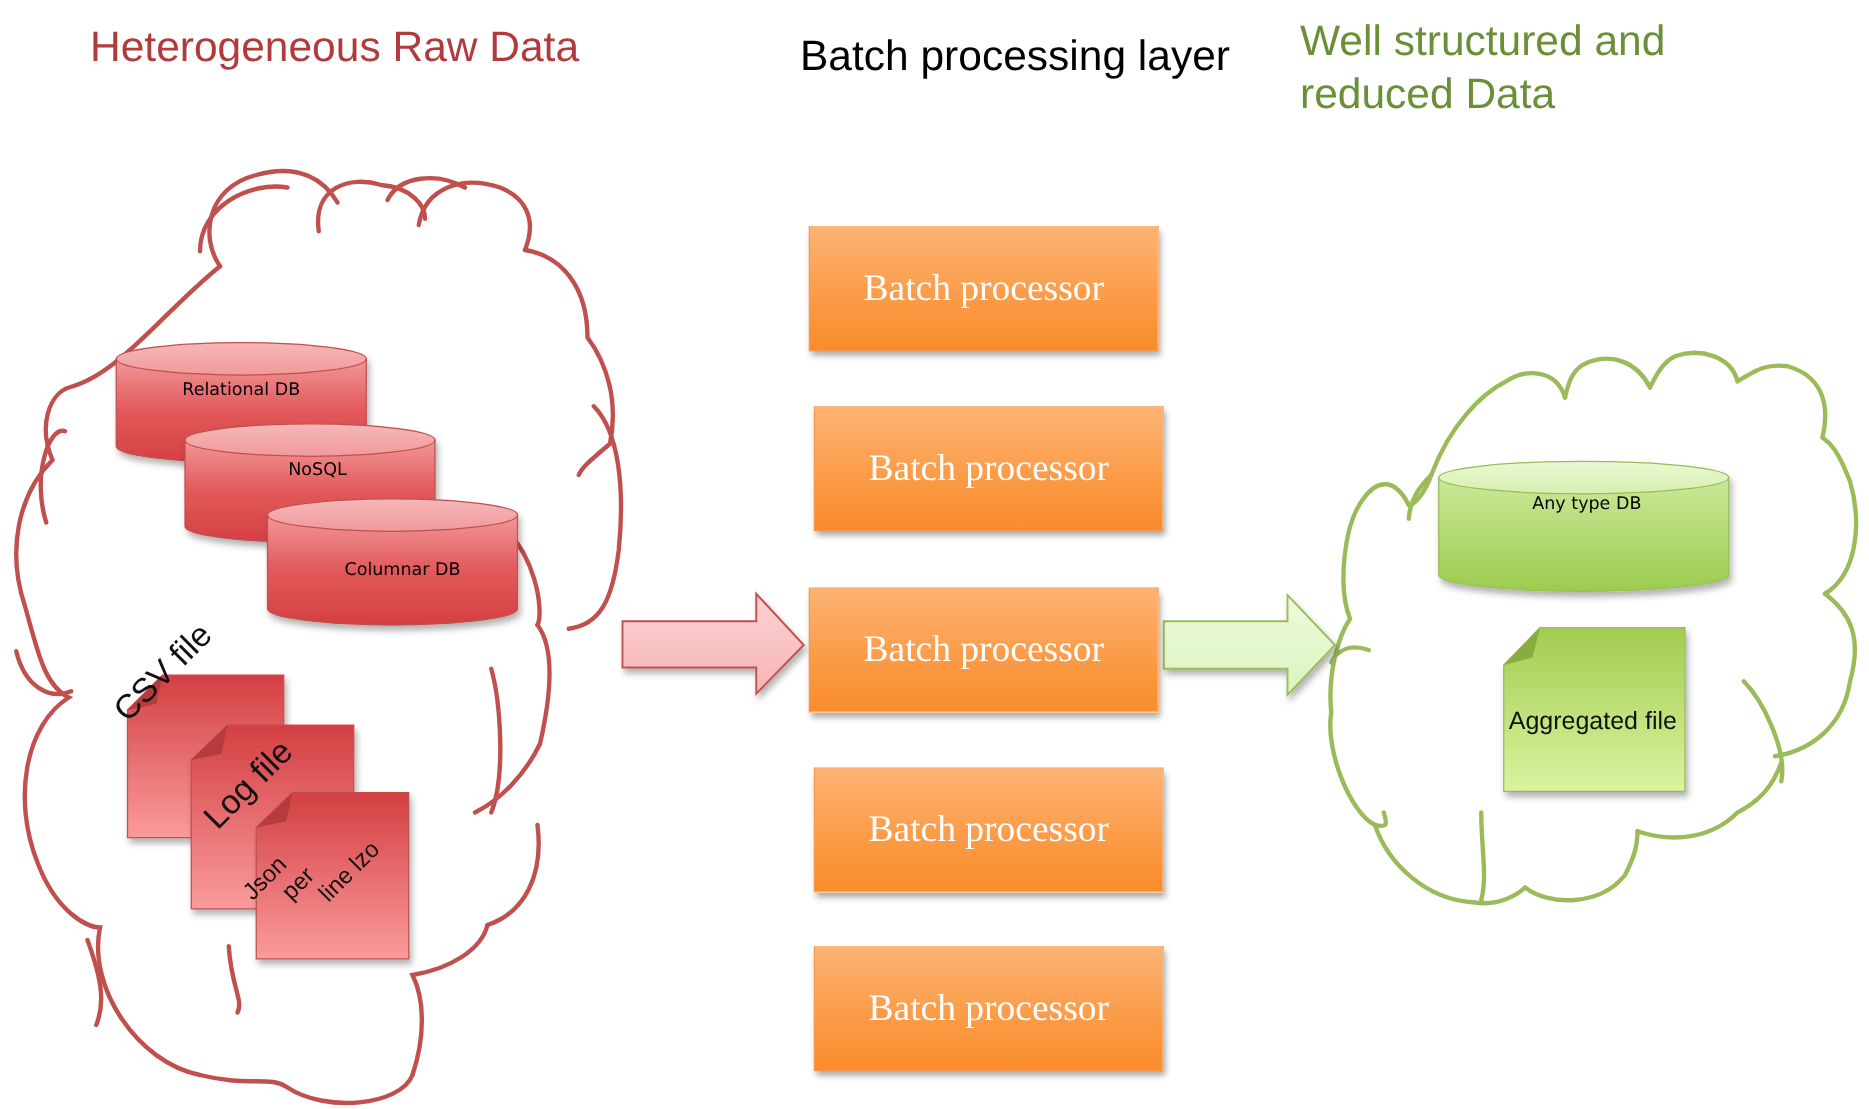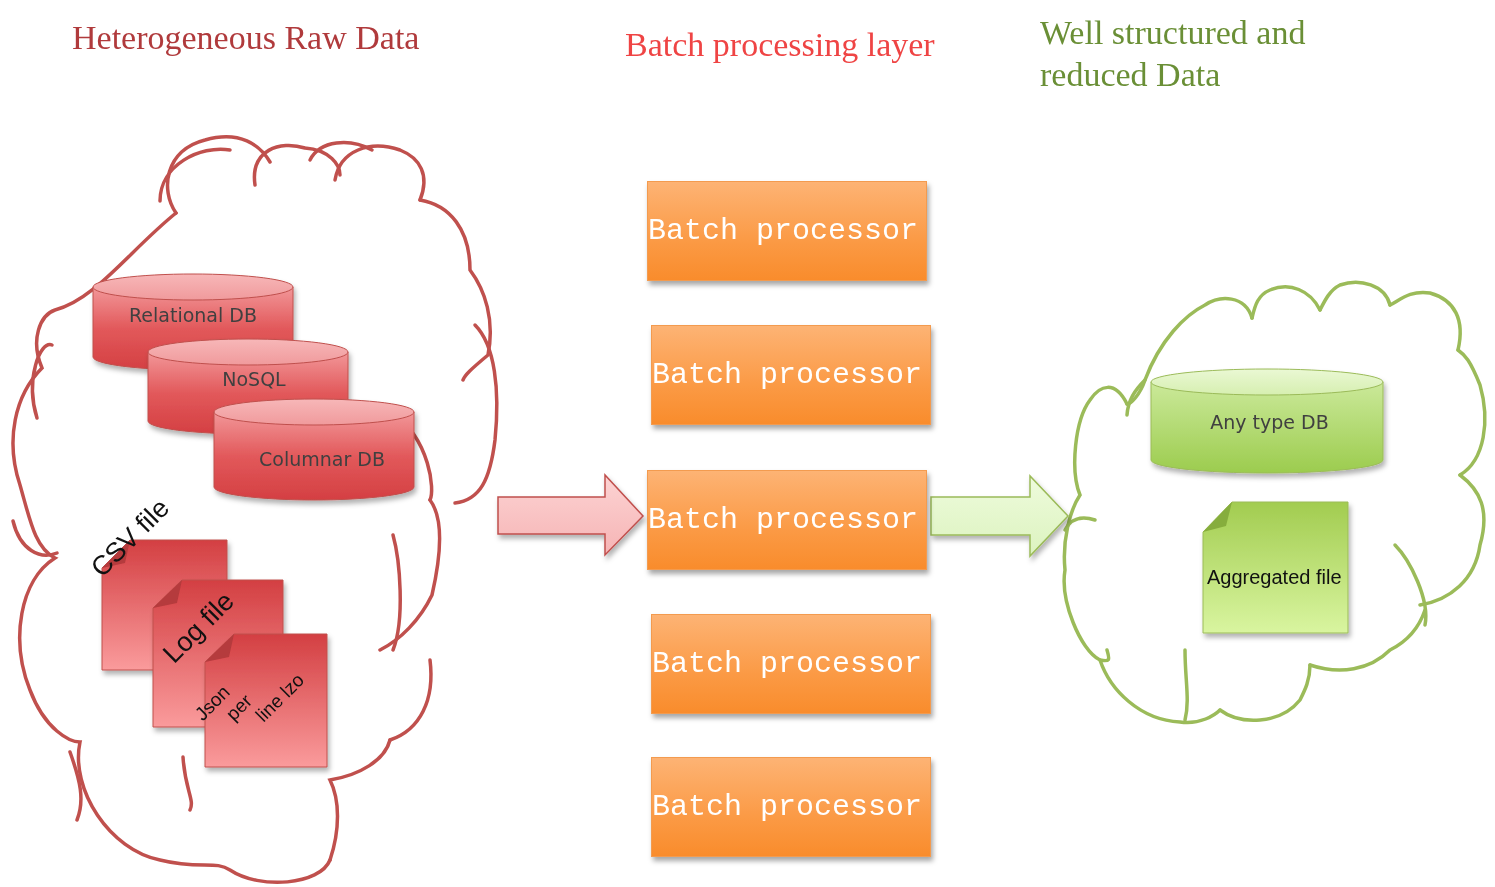--- a/index.html
+++ b/index.html
@@ -1,35 +1,35 @@
 <!DOCTYPE html>
 <html><head>
 <meta charset="utf-8">
 <style>
   html, body { margin: 0; padding: 0; background: #ffffff; }
   body { width: 1495px; height: 887px; position: relative; overflow: hidden; font-family: "Liberation Sans", sans-serif; }
-  .title { position: absolute; font-family: Liberation Serif, serif; font-size: 34px; line-height: 42px; white-space: nowrap; }
+  .title { position: absolute; font-family: Liberation Sans, sans-serif; font-size: 34px; line-height: 42px; white-space: nowrap; }
   #title-raw { left: 72px; top: 17px; color: #b03a3c; }
-  #title-batch { left: 625px; top: 24px; color: #ef4444; }
+  #title-batch { left: 640px; top: 24px; color: #000000; }
   #title-reduced { left: 1040px; top: 12px; width: 350px; text-align: left; color: #6a8f36; white-space: normal; }
 
   svg#diagram { position: absolute; left: 0; top: 0; }
 
   .proc {
     position: absolute; width: 280px; height: 100px;
     background: linear-gradient(to bottom, #fdb374 0%, #fb9a45 60%, #f98c2c 100%);
     border: 1px solid #f39b4f;
     box-shadow: 2px 4px 5px rgba(0,0,0,0.35);
-    color: #ffffff; font-family: Liberation Mono, monospace; font-size: 30px;
-    display: flex; align-items: center; 
+    color: #ffffff; font-family: Liberation Serif, serif; font-size: 30px;
+    display: flex; align-items: center; justify-content: center;
     box-sizing: border-box;
   }
 
   .cyl-label {
-    position: absolute; font-family: "DejaVu Sans", sans-serif; font-size: 19px; color: #404040;
+    position: absolute; font-family: "DejaVu Sans", sans-serif; font-size: 14px; color: #000000;
     white-space: nowrap; text-align: center;
   }
   .doc-label {
     position: absolute; font-family: "Liberation Sans", sans-serif; color: #111; white-space: nowrap;
   }
 </style>
 </head>
 <body>
 
 <div id="title-raw" class="title">Heterogeneous Raw Data</div>
@@ -175,14 +175,14 @@
 <div class="proc" style="left:647px; top:470px;">
   <span>Batch processor</span>
 </div>
 <div class="proc" style="left:651px; top:614px;">
   <span>Batch processor</span>
 </div>
 <div class="proc" style="left:651px; top:757px;">
   <span>Batch processor</span>
 </div>
 
-<div class="cyl-label" style="left:1151px; top:411px; width:237px;">Any type DB</div>
+<div class="cyl-label" style="left:1151px; top:395px; width:237px;">Any type DB</div>
 <div class="doc-label" style="left:1207px; top:566px; font-size:20px;text-align:right;">Aggregated file</div>
 
 </body></html>

